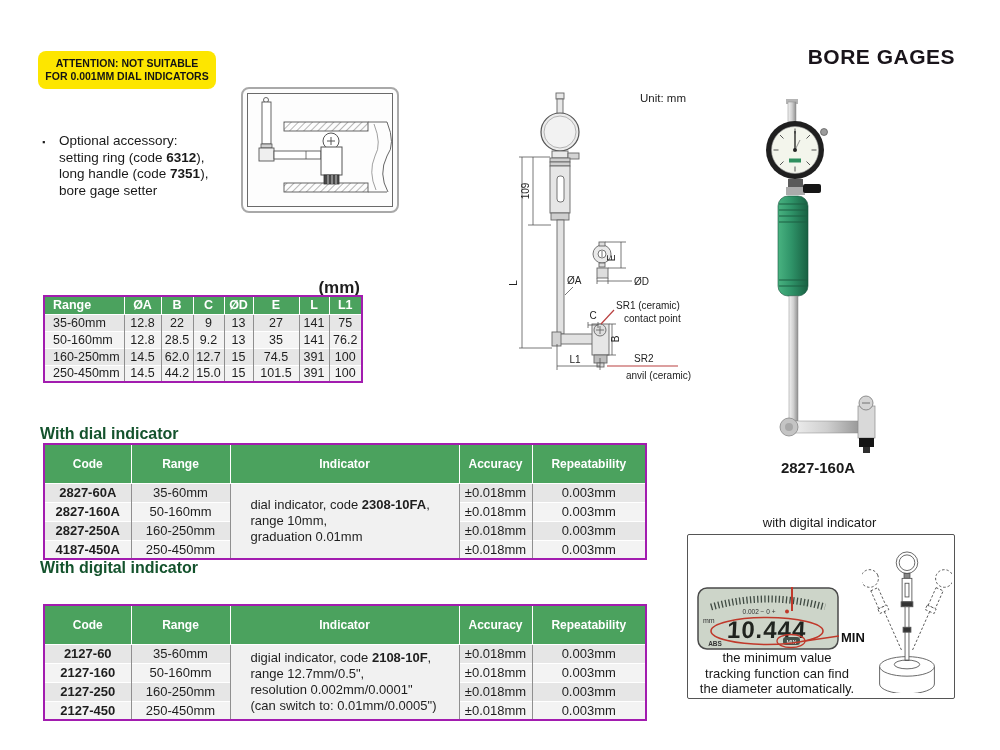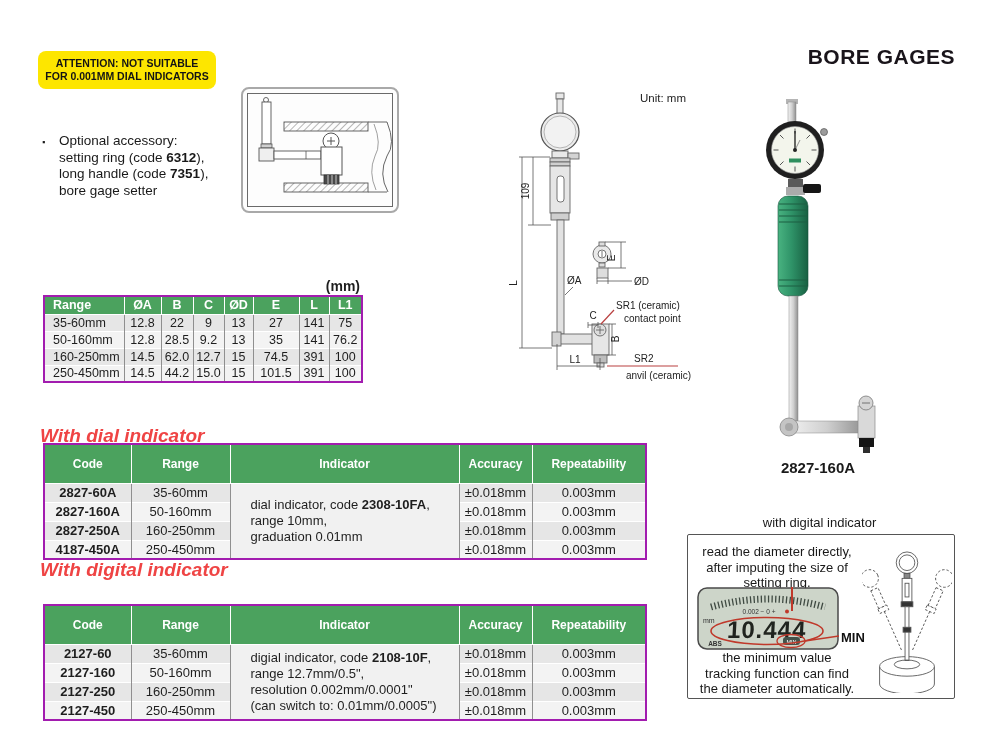--- a/index.html
+++ b/index.html
@@ -23,21 +23,21 @@
 
   
   .draw-box { left:241px; top:87px; width:158px; height:126px; border:2px solid #a9a9a9;
               border-radius:8px; background:#fdfdfd; padding:4px; }
   .draw-inner { width:100%; height:100%; border:1px solid #6a6a6a; }
 
   .unit-note { left:640px; top:92px; font-size:11.5px; color:#222; }
 
   .model { left:748px; top:459px; width:140px; text-align:center; font-weight:bold; font-size:15px; color:#1a1a1a; }
 
-  .mm-note { left:43px; top:278px; width:317px; text-align:right; font-weight:bold; font-size:14px; }
+  .mm-note { left:43px; top:278px; width:317px; text-align:right; font-weight:bold; font-size:17px; }
 
   
   table { border-collapse:collapse; table-layout:fixed; position:absolute; }
   th { background:#4ba25e; color:#fff; font-weight:bold; border-right:1.5px solid #fff; }
   td { border-right:1px solid #8f8f8f; border-top:1px solid #fff; text-align:center; background:#e6e6e6; }
   tr.alt td { background:#f3f3f3; }
   table { border:2px solid #a21caf; }
 
   .dim-table { left:43px; top:295px; width:318px; font-size:12.5px; }
   .dim-table th { height:18px; font-size:12.5px; }
@@ -46,21 +46,21 @@
 
   .spec-table { left:43px; width:602px; font-size:13px; }
   .spec-table th { height:39px; font-size:12px; }
   .spec-table td { height:19px; }
   .spec-table td.code { font-weight:bold; }
   .spec-table td.ind { background:#f1f1f1; text-align:left; padding-left:20px;
                        vertical-align:middle; line-height:16px; font-size:13px; }
   .dial { top:443px; }
   .digital { top:604px; }
 
-  .sec-heading { font-weight:bold; font-size:19px; color:#ef4444;font-style:italic; }
+  .sec-heading { font-weight:bold; font-size:16px; color:#14532d; }
   .h-dial { left:40px; top:425px; }
   .h-dig1 { left:40px; top:559px; }
   .h-dig2 { left:40px; top:574px; }
 
   
   .digibox-title { left:692px; top:515px; width:255px; text-align:center; font-size:13px; color:#191919; }
   .digibox { left:687px; top:534px; width:268px; height:165px; border:1.5px solid #555;
              background:#fff; border-radius:2px; }
   .dtext { position:absolute; width:174px; text-align:center; font-size:13px; line-height:15.5px; color:#191919; }
   .dtext.top { left:2px; top:9px; }
@@ -429,25 +429,20 @@
         <td class="code">2127-450</td>
         <td>250-450mm</td>
         <td>±0.018mm</td>
         <td>0.003mm</td>
       </tr>
     </tbody>
   </table>
 
   <div class="abs digibox-title">with digital indicator</div>
   <div class="abs digibox">
-    <div class="dtext top">
-      <div>read the diameter directly,</div>
-      <div>after imputing the size of</div>
-      <div>setting ring.</div>
-    </div>
     <div class="red-vline"></div>
     <div class="lcd-wrap">
       <svg width="142" height="63" viewBox="0 0 142 63">
         <rect x="1" y="1" width="140" height="61" rx="9" fill="#cdd5c9" stroke="#4a4a4a" stroke-width="1.5"></rect>
         <path d="M 14,20 Q 71,4 128,20" fill="none" stroke="#3f4a42" stroke-width="7" stroke-dasharray="1.3 2.3"></path>
         <text x="62" y="27" text-anchor="middle" font-size="6.5" fill="#333">0.002 − 0 +</text>
         <circle cx="90" cy="24.5" r="2" fill="#c0392b"></circle>
         <text x="6" y="36" font-size="7" fill="#333">mm</text>
         <text x="72" y="51" text-anchor="middle" font-size="24" font-weight="bold" transform="skewX(-3)" font-family="DejaVu Sans Mono, monospace" fill="#20241f" letter-spacing="1">10.444</text>
         <text x="18" y="59" text-anchor="middle" font-size="6.5" font-weight="bold" fill="#333">ABS</text>

